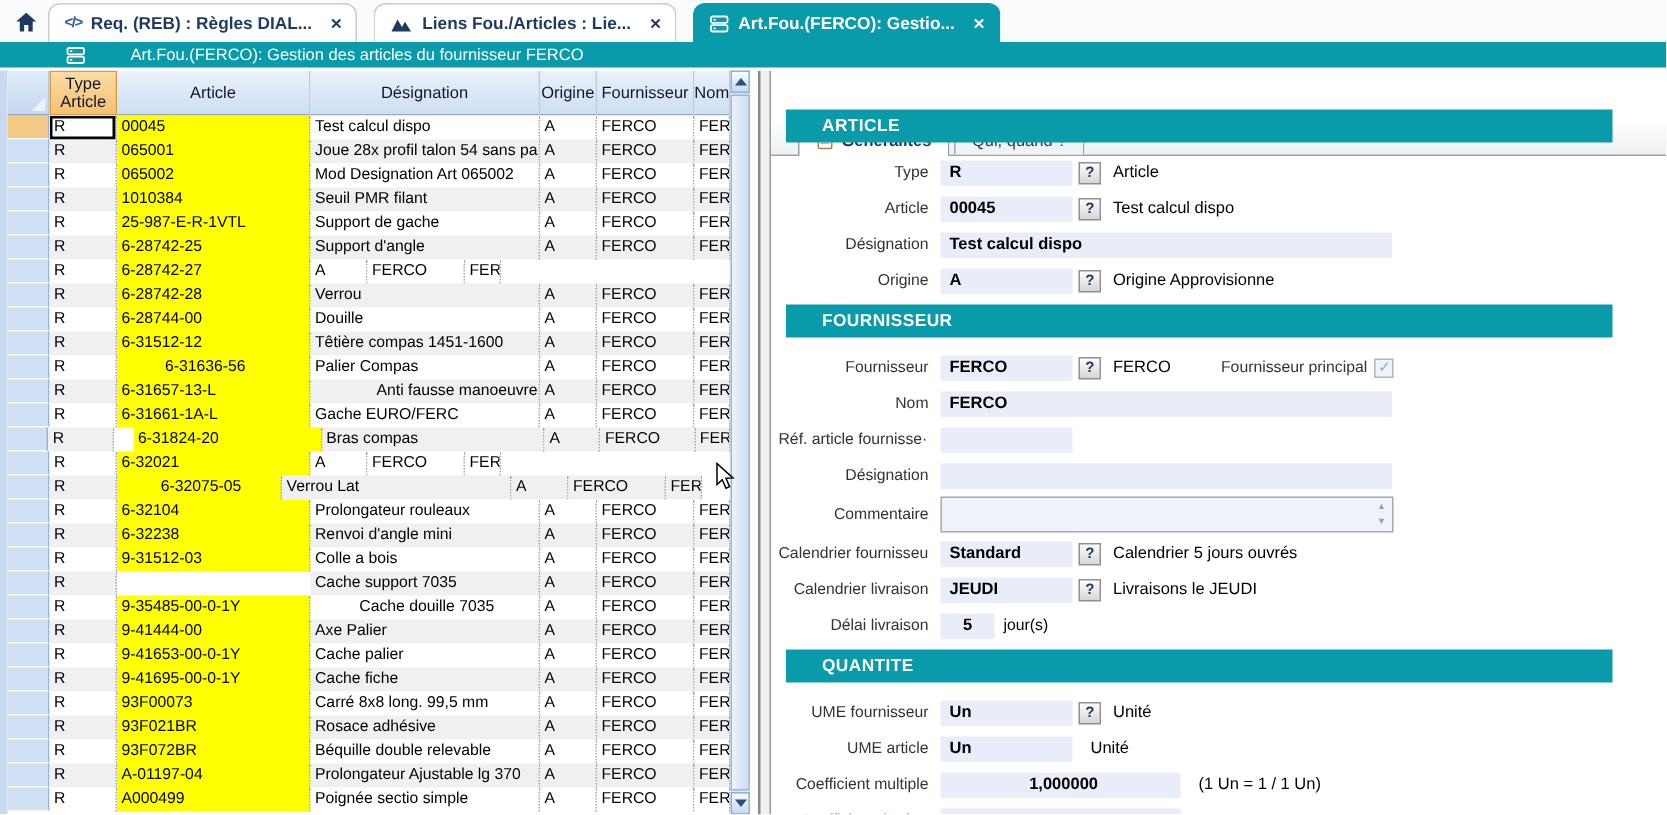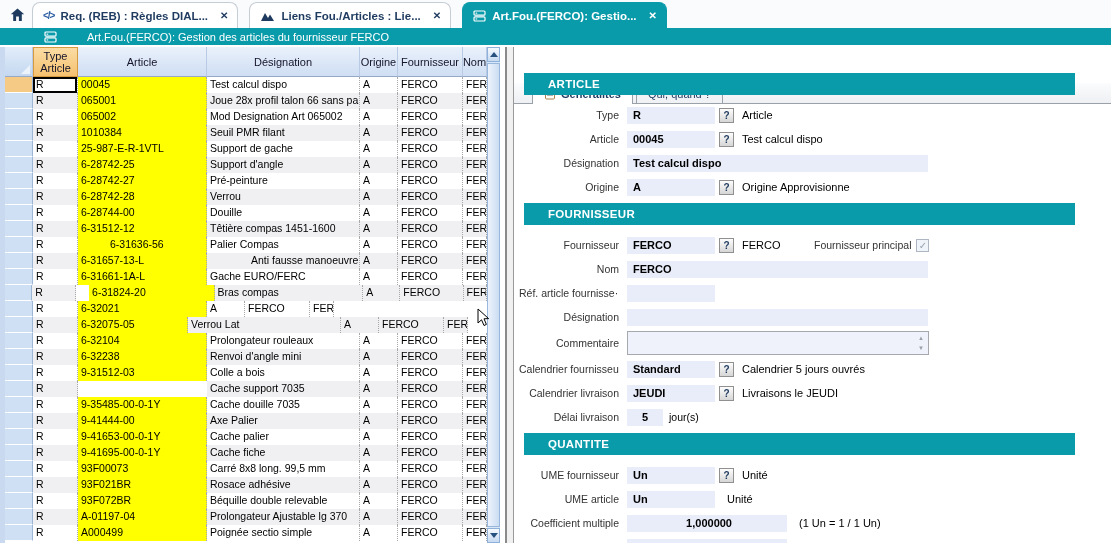--- a/index.html
+++ b/index.html
@@ -179,21 +179,21 @@
             <div class="cell c-article" style="width: 129px;">00045</div>
             <div class="cell c-desig" style="width: 153px;">Test calcul dispo</div>
             <div class="cell c-origine" style="width: 38px;">A</div>
             <div class="cell c-fourn" style="width: 65px;">FERCO</div>
             <div class="cell c-nom" style="width: 24px;">FERCO</div>
           </div>
           <div class="trow alt">
             <div class="gcell" style="width: 28px;"></div>
             <div class="cell c-type" style="width: 45px;">R</div>
             <div class="cell c-article" style="width: 129px;">065001</div>
-            <div class="cell c-desig" style="width: 153px;">Joue 28x profil talon 66 sans pa</div>
+            <div class="cell c-desig" style="width: 153px;">Joue 28x profil talon 54 sans pa</div>
             <div class="cell c-origine" style="width: 38px;">A</div>
             <div class="cell c-fourn" style="width: 65px;">FERCO</div>
             <div class="cell c-nom" style="width: 24px;">FERCO</div>
           </div>
           <div class="trow">
             <div class="gcell" style="width: 28px;"></div>
             <div class="cell c-type" style="width: 45px;">R</div>
             <div class="cell c-article" style="width: 129px;">065002</div>
             <div class="cell c-desig" style="width: 153px;">Mod Designation Art 065002</div>
             <div class="cell c-origine" style="width: 38px;">A</div>
@@ -224,21 +224,20 @@
             <div class="cell c-article" style="width: 129px;">6-28742-25</div>
             <div class="cell c-desig" style="width: 153px;">Support d'angle</div>
             <div class="cell c-origine" style="width: 38px;">A</div>
             <div class="cell c-fourn" style="width: 65px;">FERCO</div>
             <div class="cell c-nom" style="width: 24px;">FERCO</div>
           </div>
           <div class="trow">
             <div class="gcell" style="width: 28px;"></div>
             <div class="cell c-type" style="width: 45px;">R</div>
             <div class="cell c-article" style="width: 129px;">6-28742-27</div>
-            <div class="cell c-desig" style="width: 153px;">Pré-peinture</div>
             <div class="cell c-origine" style="width: 38px;">A</div>
             <div class="cell c-fourn" style="width: 65px;">FERCO</div>
             <div class="cell c-nom" style="width: 24px;">FERCO</div>
           </div>
           <div class="trow alt">
             <div class="gcell" style="width: 28px;"></div>
             <div class="cell c-type" style="width: 45px;">R</div>
             <div class="cell c-article" style="width: 129px;">6-28742-28</div>
             <div class="cell c-desig" style="width: 153px;">Verrou</div>
             <div class="cell c-origine" style="width: 38px;">A</div>
@@ -303,21 +302,21 @@
             <div class="gcell" style="width: 28px;"></div>
             <div class="cell c-type" style="width: 45px;">R</div>
             <div class="cell c-article" style="width: 129px;">6-32021</div>
             <div class="cell c-origine" style="width: 38px;">A</div>
             <div class="cell c-fourn" style="width: 65px;">FERCO</div>
             <div class="cell c-nom" style="width: 24px;">FERCO</div>
           </div>
           <div class="trow alt">
             <div class="gcell" style="width: 28px;"></div>
             <div class="cell c-type" style="width: 45px;">R</div>
-            <div class="cell c-article" style="width: 110px;">6-32075-05</div>
+            <div class="cell c-article" style="width: 110px; text-align: center;">6-32075-05</div>
             <div class="cell c-desig" style="width: 153px;">Verrou Lat</div>
             <div class="cell c-origine" style="width: 38px;">A</div>
             <div class="cell c-fourn" style="width: 65px;">FERCO</div>
             <div class="cell c-nom" style="width: 24px;">FERCO</div>
           </div>
           <div class="trow">
             <div class="gcell" style="width: 28px;"></div>
             <div class="cell c-type" style="width: 45px;">R</div>
             <div class="cell c-article" style="width: 129px;">6-32104</div>
             <div class="cell c-desig" style="width: 153px;">Prolongateur rouleaux</div>
@@ -349,21 +348,21 @@
             <div class="cell c-article" style="width: 129px; margin-top: 25px;">9-35461-00-0-1Y</div>
             <div class="cell c-desig" style="width: 153px;">Cache support 7035</div>
             <div class="cell c-origine" style="width: 38px;">A</div>
             <div class="cell c-fourn" style="width: 65px;">FERCO</div>
             <div class="cell c-nom" style="width: 24px;">FERCO</div>
           </div>
           <div class="trow">
             <div class="gcell" style="width: 28px;"></div>
             <div class="cell c-type" style="width: 45px;">R</div>
             <div class="cell c-article" style="width: 129px;">9-35485-00-0-1Y</div>
-            <div class="cell c-desig" style="width: 153px;">Cache douille 7035</div>
+            <div class="cell c-desig" style="width: 153px; text-align: center;">Cache douille 7035</div>
             <div class="cell c-origine" style="width: 38px;">A</div>
             <div class="cell c-fourn" style="width: 65px;">FERCO</div>
             <div class="cell c-nom" style="width: 24px;">FERCO</div>
           </div>
           <div class="trow alt">
             <div class="gcell" style="width: 28px;"></div>
             <div class="cell c-type" style="width: 45px;">R</div>
             <div class="cell c-article" style="width: 129px;">9-41444-00</div>
             <div class="cell c-desig" style="width: 153px;">Axe Palier</div>
             <div class="cell c-origine" style="width: 38px;">A</div>

